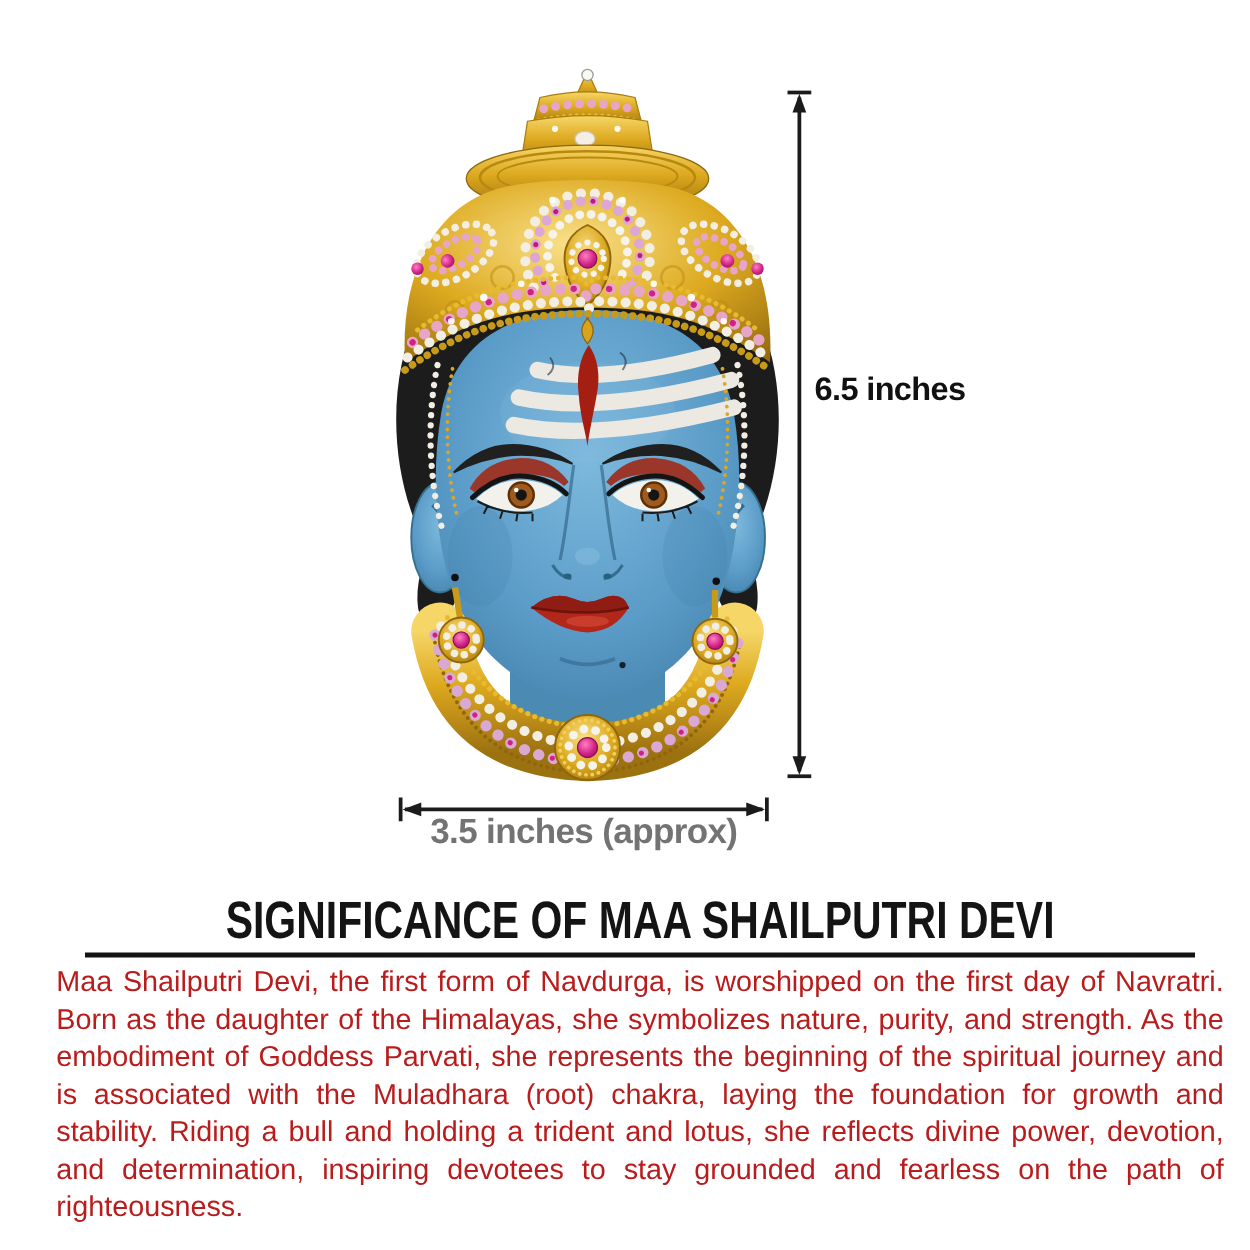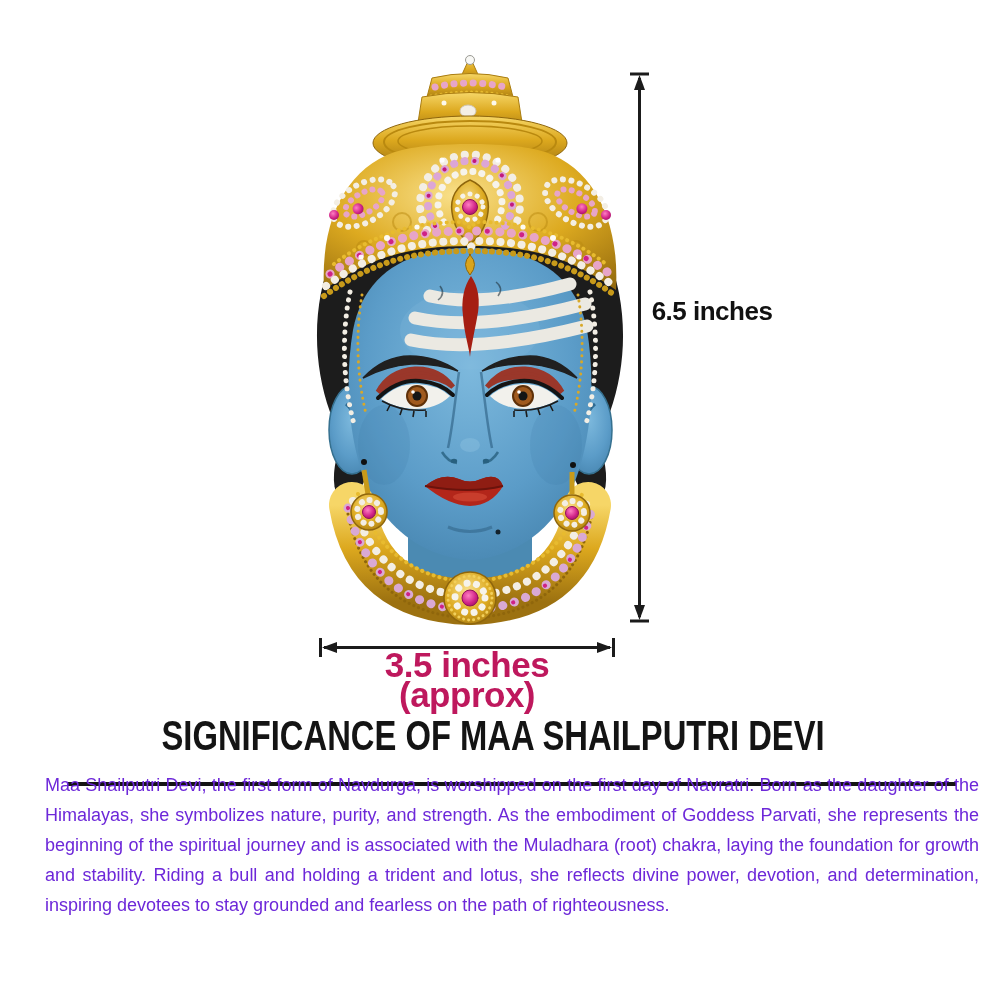--- a/index.html
+++ b/index.html
@@ -10,35 +10,35 @@
   .stage{position:absolute;left:12px;top:0;width:1000px;height:752px;border-radius:24px;}
   .figure-svg{position:absolute;left:0;top:0;width:1000px;height:700px;}
 
   .vdim-label{
     position:absolute;left:630px;top:295px;width:140px;
     text-align:center;font-weight:bold;font-size:26px;line-height:32px;
     color:#111;letter-spacing:-0.5px;
   }
   .hdim-label{
     position:absolute;left:305px;top:650px;width:300px;
-    text-align:center;font-weight:bold;font-size:35px;line-height:30px;
-    color:#be185d;letter-spacing:-0.5px;
+    text-align:center;font-weight:bold;font-size:28px;line-height:30px;
+    color:#737373;letter-spacing:-0.5px;
   }
   .title-wrap{
     position:absolute;left:56px;top:714px;width:888px;
-    border-bottom:4px solid #141414;padding-bottom:24px;
+    text-align:center;border-bottom:4px solid #141414;padding-bottom:4px;
   }
   .title-wrap h1{
     margin:0;display:inline-block;white-space:nowrap;
     font-size:42px;line-height:44px;font-weight:bold;color:#141414;
     transform:scaleX(0.78);transform-origin:50% 50%;letter-spacing:0px;
   }
   .body-text{
     position:absolute;left:33px;top:770px;width:934px;
-    font-size:18px;line-height:30px;color:#6d28d9;
+    font-size:23px;line-height:30px;color:#b91c1c;
     text-align:justify;text-justify:inter-word;margin:0;
   }
 </style>
 </head>
 <body>
 
 <div class="stage">
 
   <svg class="figure-svg" viewBox="0 0 1000 700">
     <defs>

